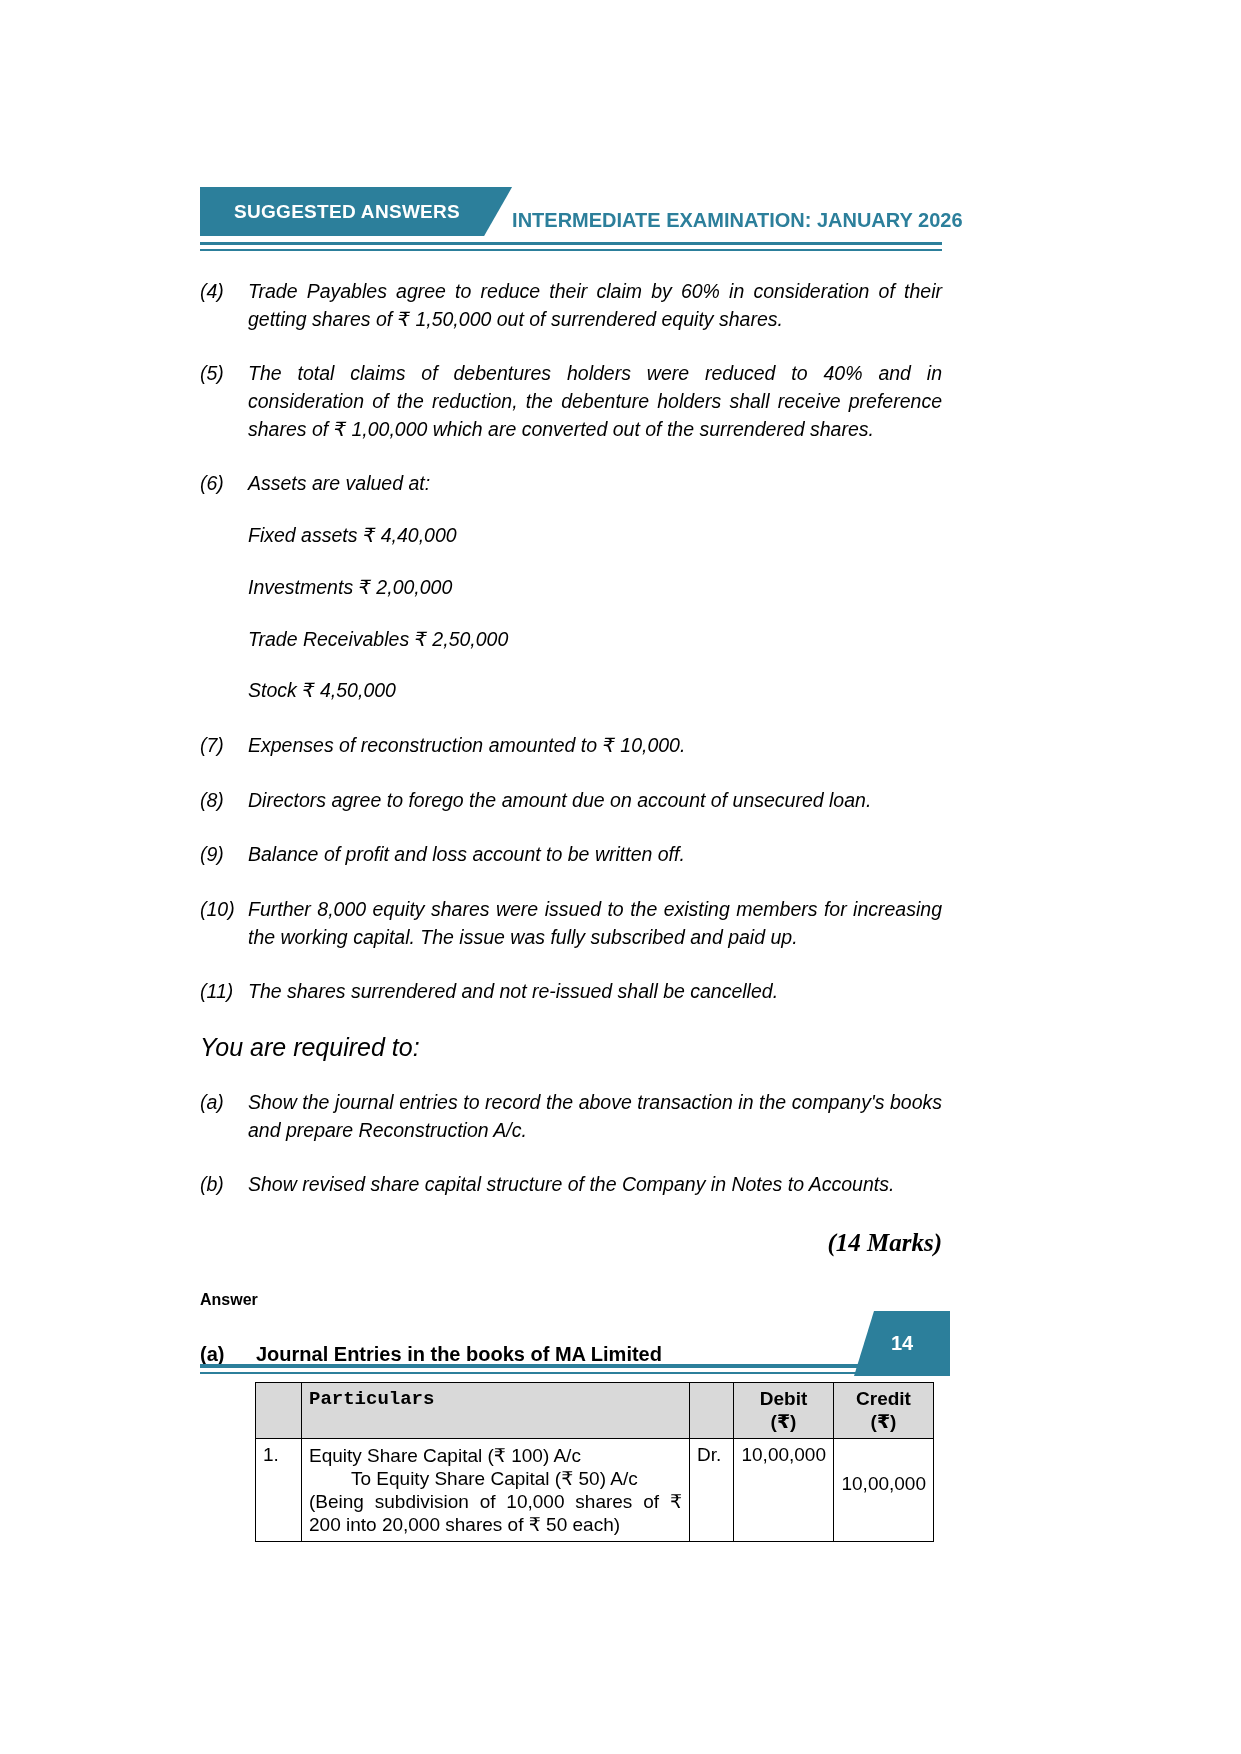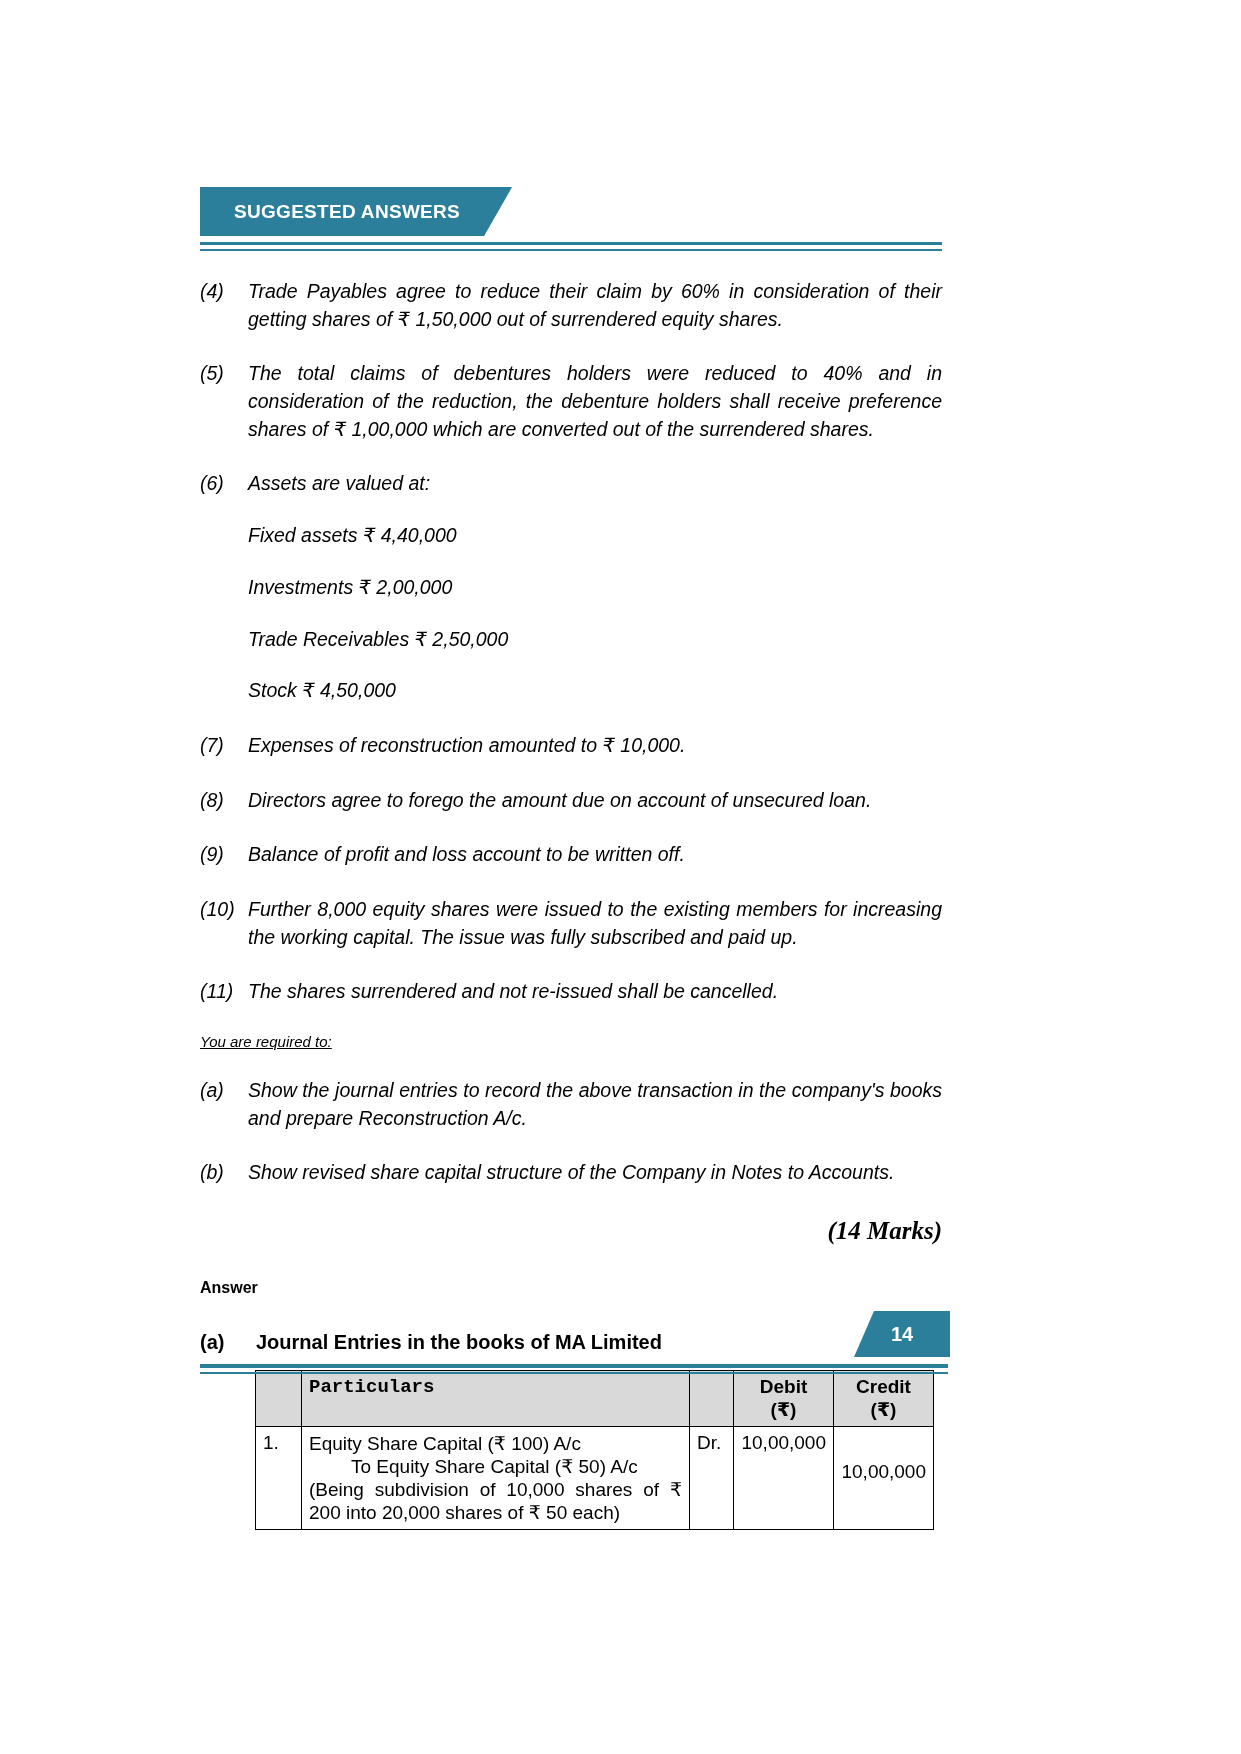--- a/index.html
+++ b/index.html
@@ -64,22 +64,21 @@
   .item .txt {
     flex: 1;
     text-align: justify;
   }
   .subline {
     margin-top: 24px;
   }
   .intro {
     margin-top: 27px;
     font-style: italic;
-    font-size: 15px;
-    text-decoration: underline;
+    font-size: 25px;
   }
   .marks {
     margin-top: 30px;
     text-align: right;
     font-style: italic;
     font-weight: bold;
     font-size: 25px;
     font-family: Liberation Serif, serif;
   }
   .answer-heading {
@@ -130,21 +129,21 @@
   table.journal td.drcell { text-align: left; }
   .part-line2 { padding-left: 42px; }
   .part-narration { text-align: justify; }
   .amt-spacer { height: 29px; }
   
   .footer-box {
     position: absolute;
     top: 1299px;
     right: 291px;
     width: 96px;
-    height: 46px;
+    height: 65px;
     background: #2c7f9b;
     color: #ffffff;
     font-weight: bold;
     font-size: 20px;
     display: flex;
     align-items: center;
     justify-content: center;
     clip-path: polygon(20px 0, 100% 0, 100% 100%, 0 100%);
   }
   .footer-rule {
@@ -161,20 +160,21 @@
 <body>
 
 <div class="page">
 
   <div class="content">
 
     <div class="header-row">
       <div class="banner">
         <span>SUGGESTED ANSWERS</span>
       </div>
+      <div class="header-title">INTERMEDIATE EXAMINATION: JANUARY 2026</div>
     </div>
     <div class="header-rule"></div>
 
     <div class="item">
       <div class="num">(4)</div>
       <div class="txt">Trade Payables agree to reduce their claim by 60% in consideration of their getting shares of ₹ 1,50,000 out of surrendered equity shares.</div>
     </div>
 
     <div class="item">
       <div class="num">(5)</div>

